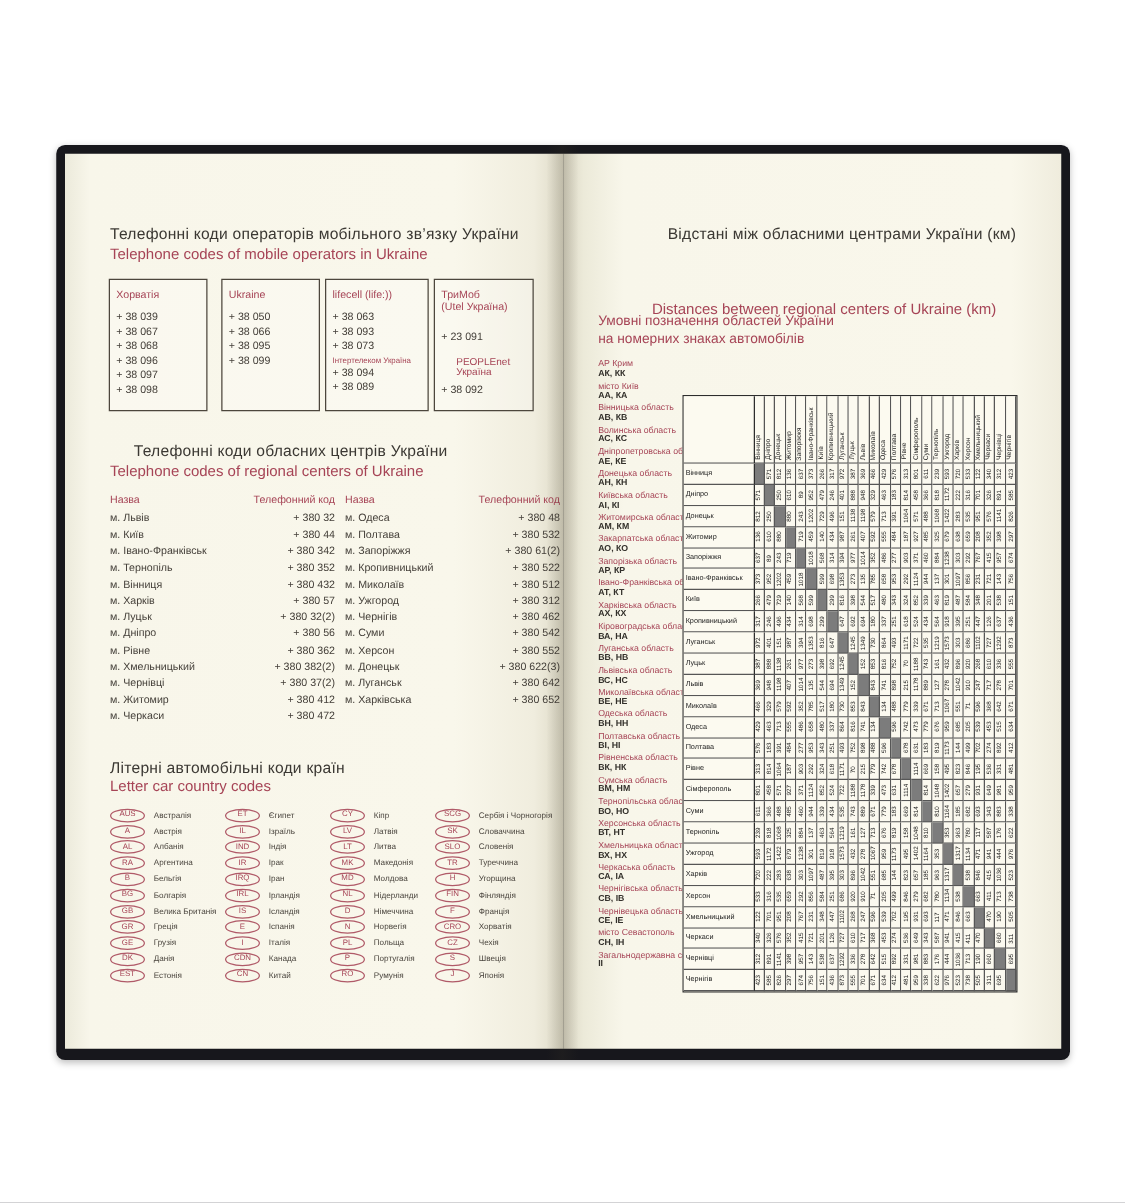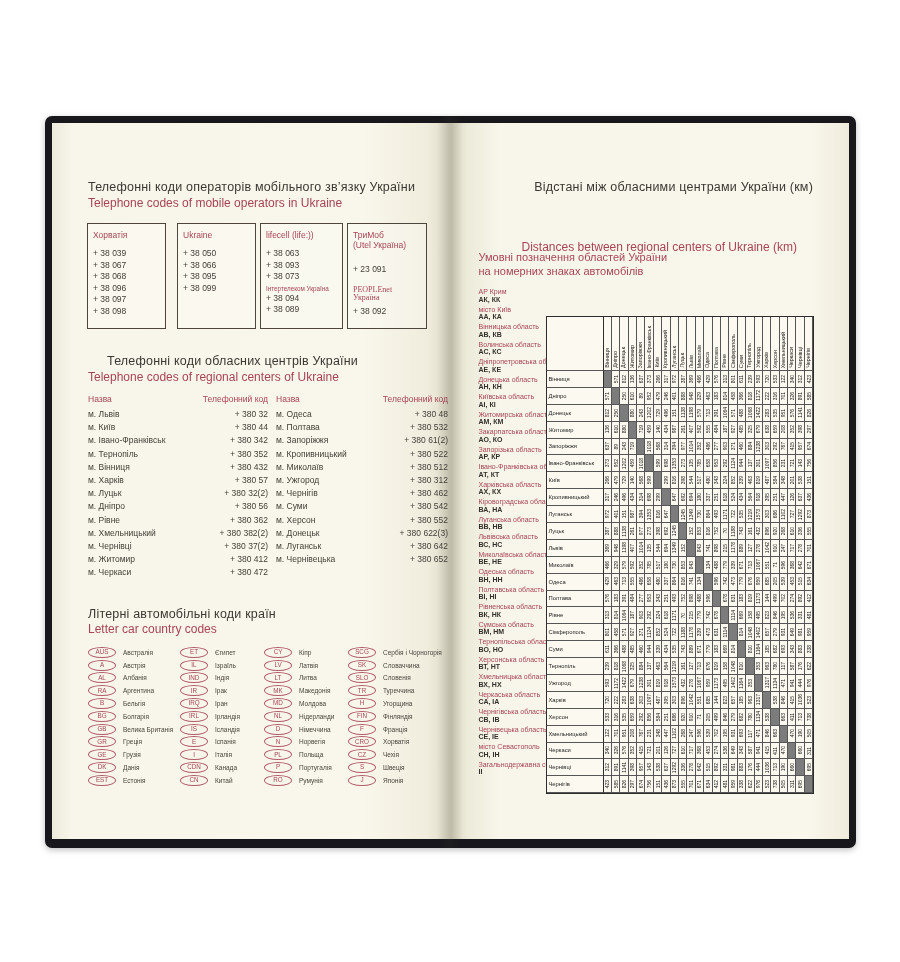--- a/index.html
+++ b/index.html
@@ -18,21 +18,21 @@
   .lp-uk1{left:36px;top:57px;}
   .lp-en1{left:36px;top:73px;}
   .op-row{position:absolute;left:35px;top:100px;width:345px;height:108px;}
   .op-box{position:absolute;top:0;height:106px;border:1px solid #4c463c;background:rgba(255,255,255,.25);padding:6px 5px;box-sizing:border-box;}
   .op-b0{left:0;width:79px;}  .op-b1{left:90px;width:79px;}
   .op-b2{left:173px;width:83px;} .op-b3{left:260px;width:80px;}
   .op-name{font-size:8.5px;color:#a64456;margin-bottom:8px;white-space:pre-line;line-height:10px;}
   .op-code{font-size:8.5px;color:#45403a;line-height:11.5px;}
   .op-note{font-size:6.3px;color:#a64456;line-height:8px;margin-top:2px;white-space:pre-line;}
   .op-b3 .op-name{margin-bottom:14px;}
-  .op-b3 .op-note{font-size:8px;margin:10px 0 4px 0;font-family:Liberation Serif, serif;}
+  .op-b3 .op-note{font-size:8px;margin:10px 0 4px 12px;}
 
   .lp-uk2{left:36px;top:231px;margin-left:19px;}
   .lp-en2{left:36px;top:247px;}
   .ph-head{position:absolute;top:271px;font-size:8.5px;color:#a64456;display:flex;justify-content:space-between;}
   .ph-head.g1,.ph-group.g1{left:36px;width:180px;}
   .ph-head.g2,.ph-group.g2{left:224px;width:172px;}
   .ph-group{position:absolute;top:285px;}
   .ph-row{display:flex;justify-content:space-between;font-size:8.5px;color:#45403a;line-height:13.2px;}
   .ph-code{white-space:nowrap;}
 
@@ -213,21 +213,21 @@
             </div>
             <div class="ph-row">
               <span class="ph-name">м. Донецьк</span>
               <span class="ph-code">+ 380 622(3)</span>
             </div>
             <div class="ph-row">
               <span class="ph-name">м. Луганськ</span>
               <span class="ph-code">+ 380 642</span>
             </div>
             <div class="ph-row">
-              <span class="ph-name">м. Чернівецька</span>
+              <span class="ph-name">м. Харківська</span>
               <span class="ph-code">+ 380 652</span>
             </div>
           </div>
 
         <div class="uk-title lp-uk3">Літерні автомобільні коди країн</div>
         <div class="en-title lp-en3">Letter car country codes</div>
         <div class="car-grid">
             <div class="car-col car-c0">
               <div class="car-row">
                 <span class="car-oval">AUS</span>

